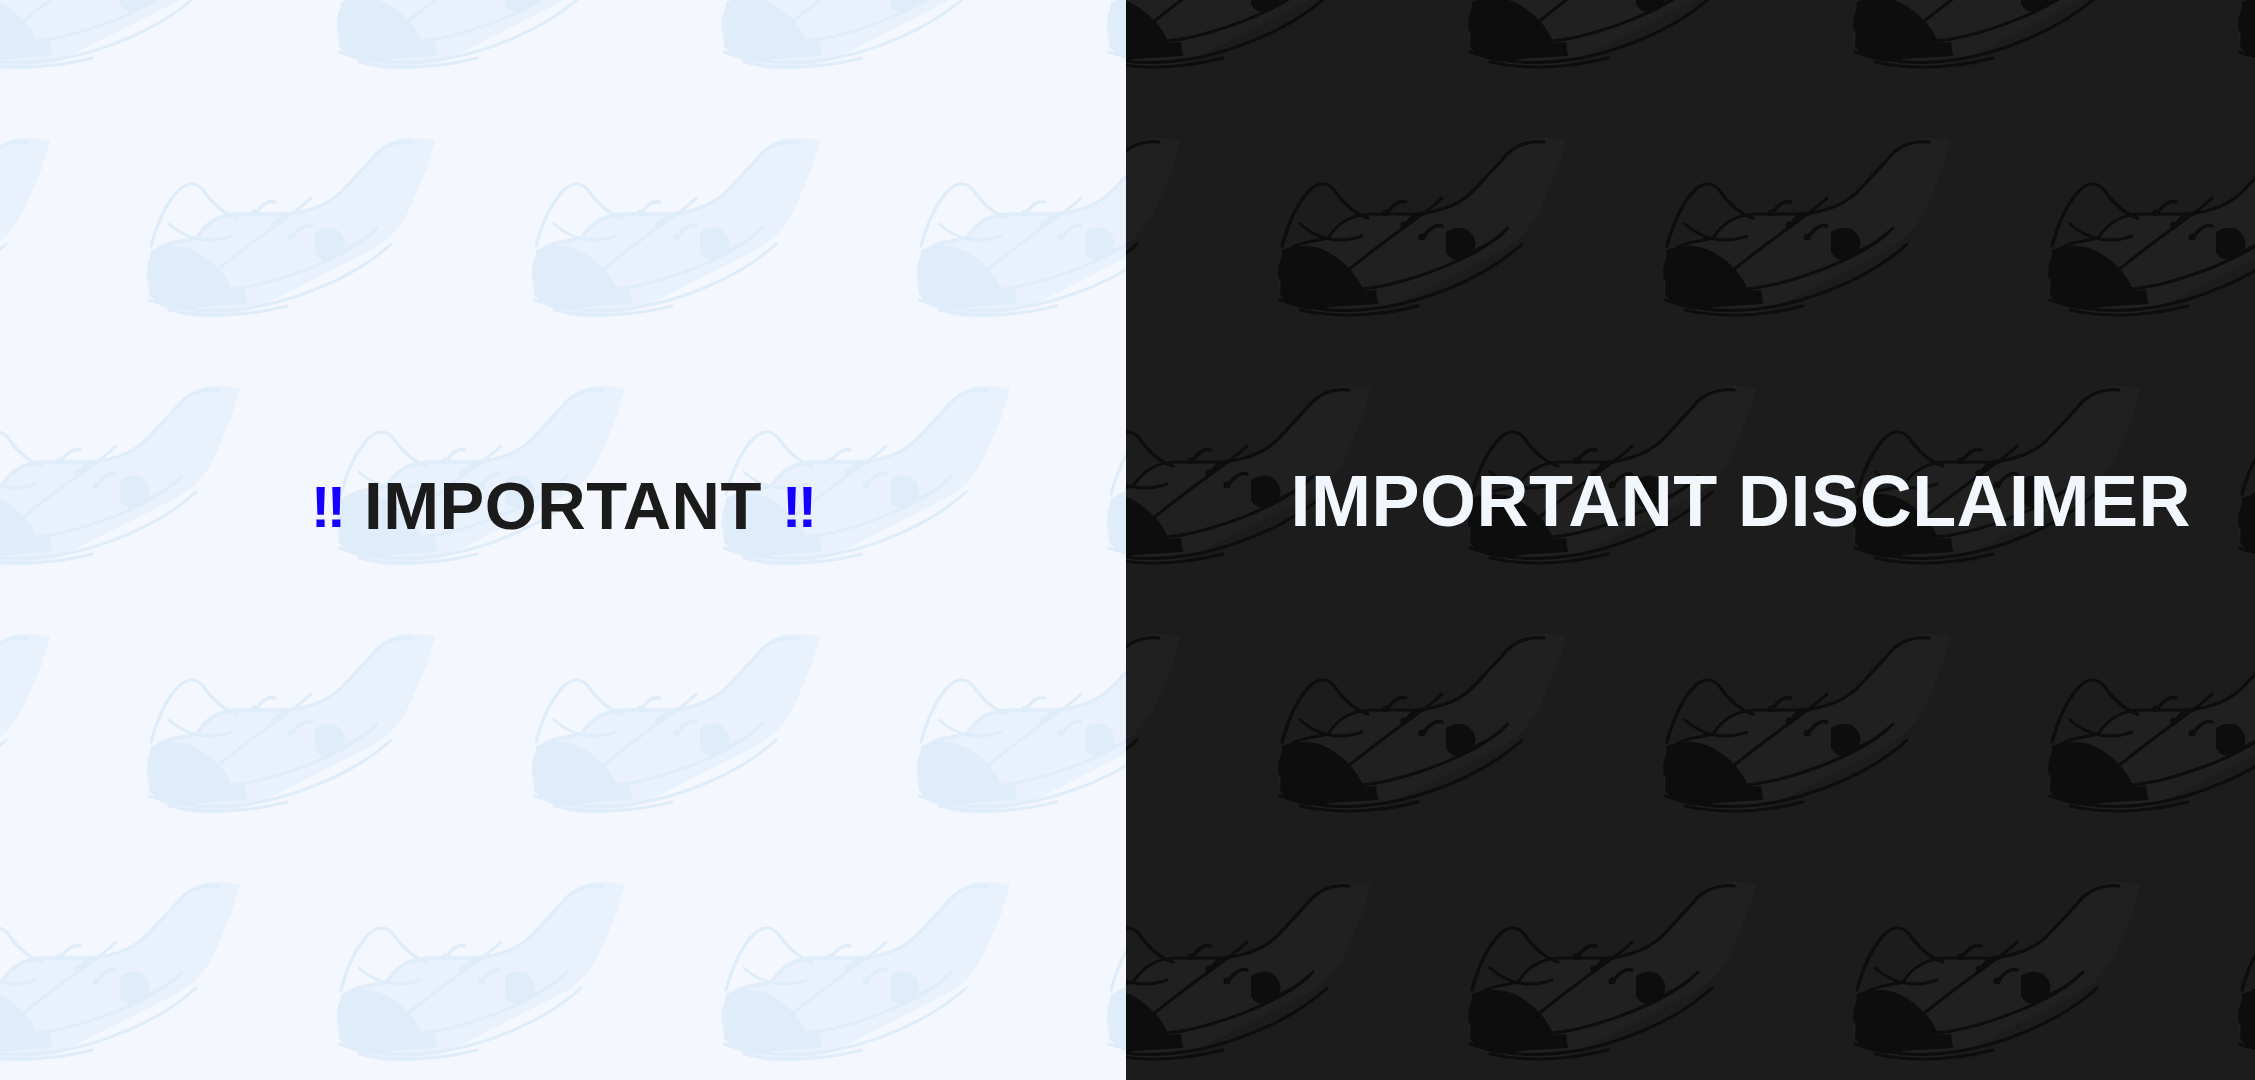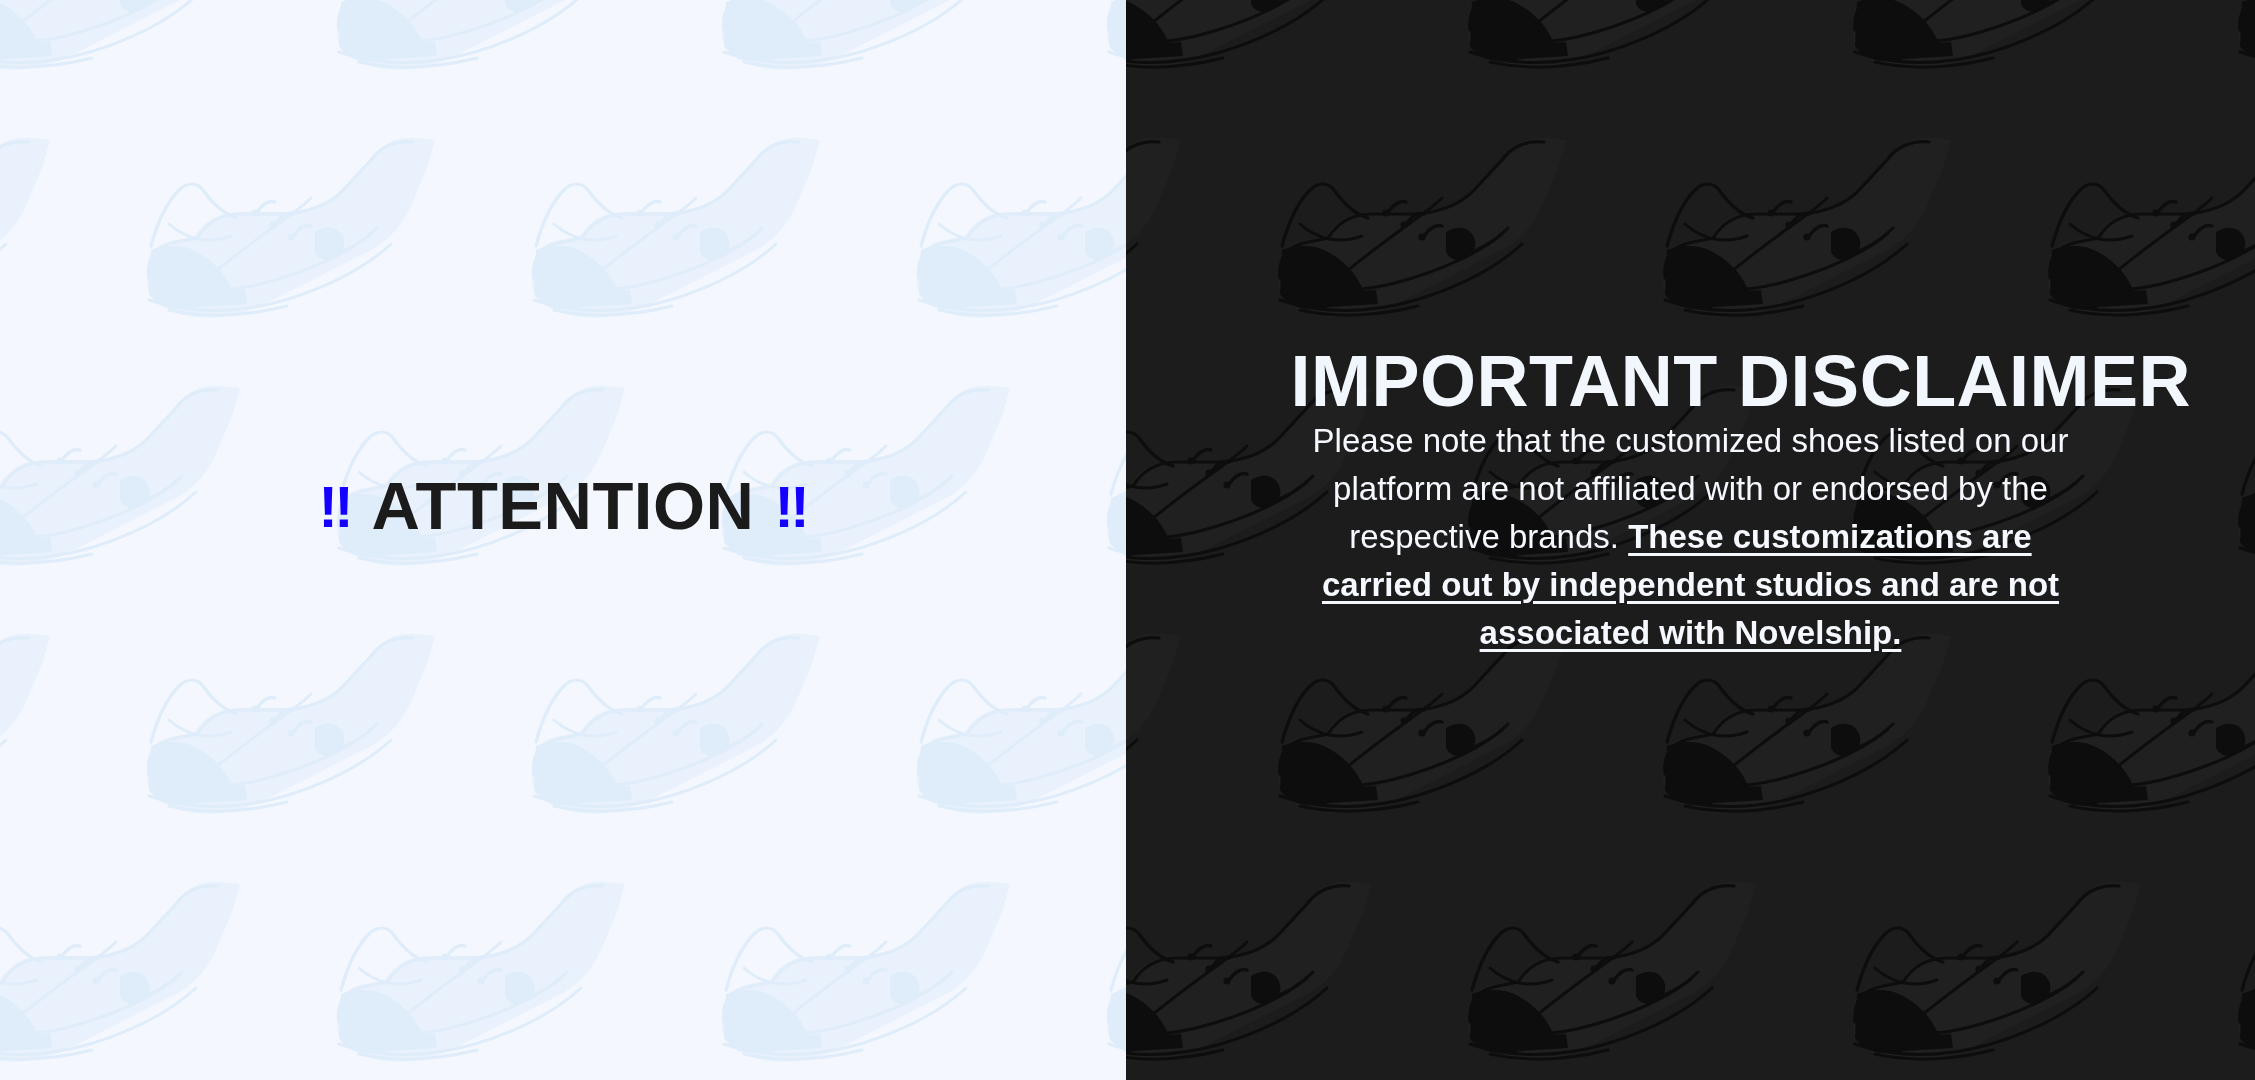--- a/index.html
+++ b/index.html
@@ -201,21 +201,21 @@
           </g>
         </defs>
         <rect x="0" y="0" width="1126" height="1080" fill="#f4f8fe"></rect>
         <use href="#tile-l"></use>
       </svg>
     </div>
 
     <div class="content">
       <div class="content-inner">
         <h1 class="heading heading-light">
-          <span class="bangs bang-left">‼</span><span>ATTENTION</span><span class="bangs bang-right">‼</span>
+          <span class="bangs bang-left">‼</span><span>IMPORTANT</span><span class="bangs bang-right">‼</span>
         </h1>
       </div>
     </div>
   </section>
 
   <section class="panel panel-dark right">
 
     <div class="pattern">
       <svg viewBox="0 0 1129 1080" preserveAspectRatio="xMidYMid slice" aria-hidden="true">
         <defs>
@@ -277,20 +277,17 @@
           </g>
         </defs>
         <rect x="0" y="0" width="1129" height="1080" fill="#1c1c1c"></rect>
         <use href="#tile-d"></use>
       </svg>
     </div>
 
     <div class="content">
       <div class="content-inner dark-inner">
         <h1 class="heading heading-dark">IMPORTANT DISCLAIMER</h1>
-        <p class="body-text body-dark">
-          <span>Please note that the customized shoes listed on our platform are not affiliated with or endorsed by the respective brands. </span><span class="emph">These customizations are carried out by independent studios and are not associated with Novelship.</span>
-        </p>
       </div>
     </div>
   </section>
 
 </div>
 
 </body></html>

